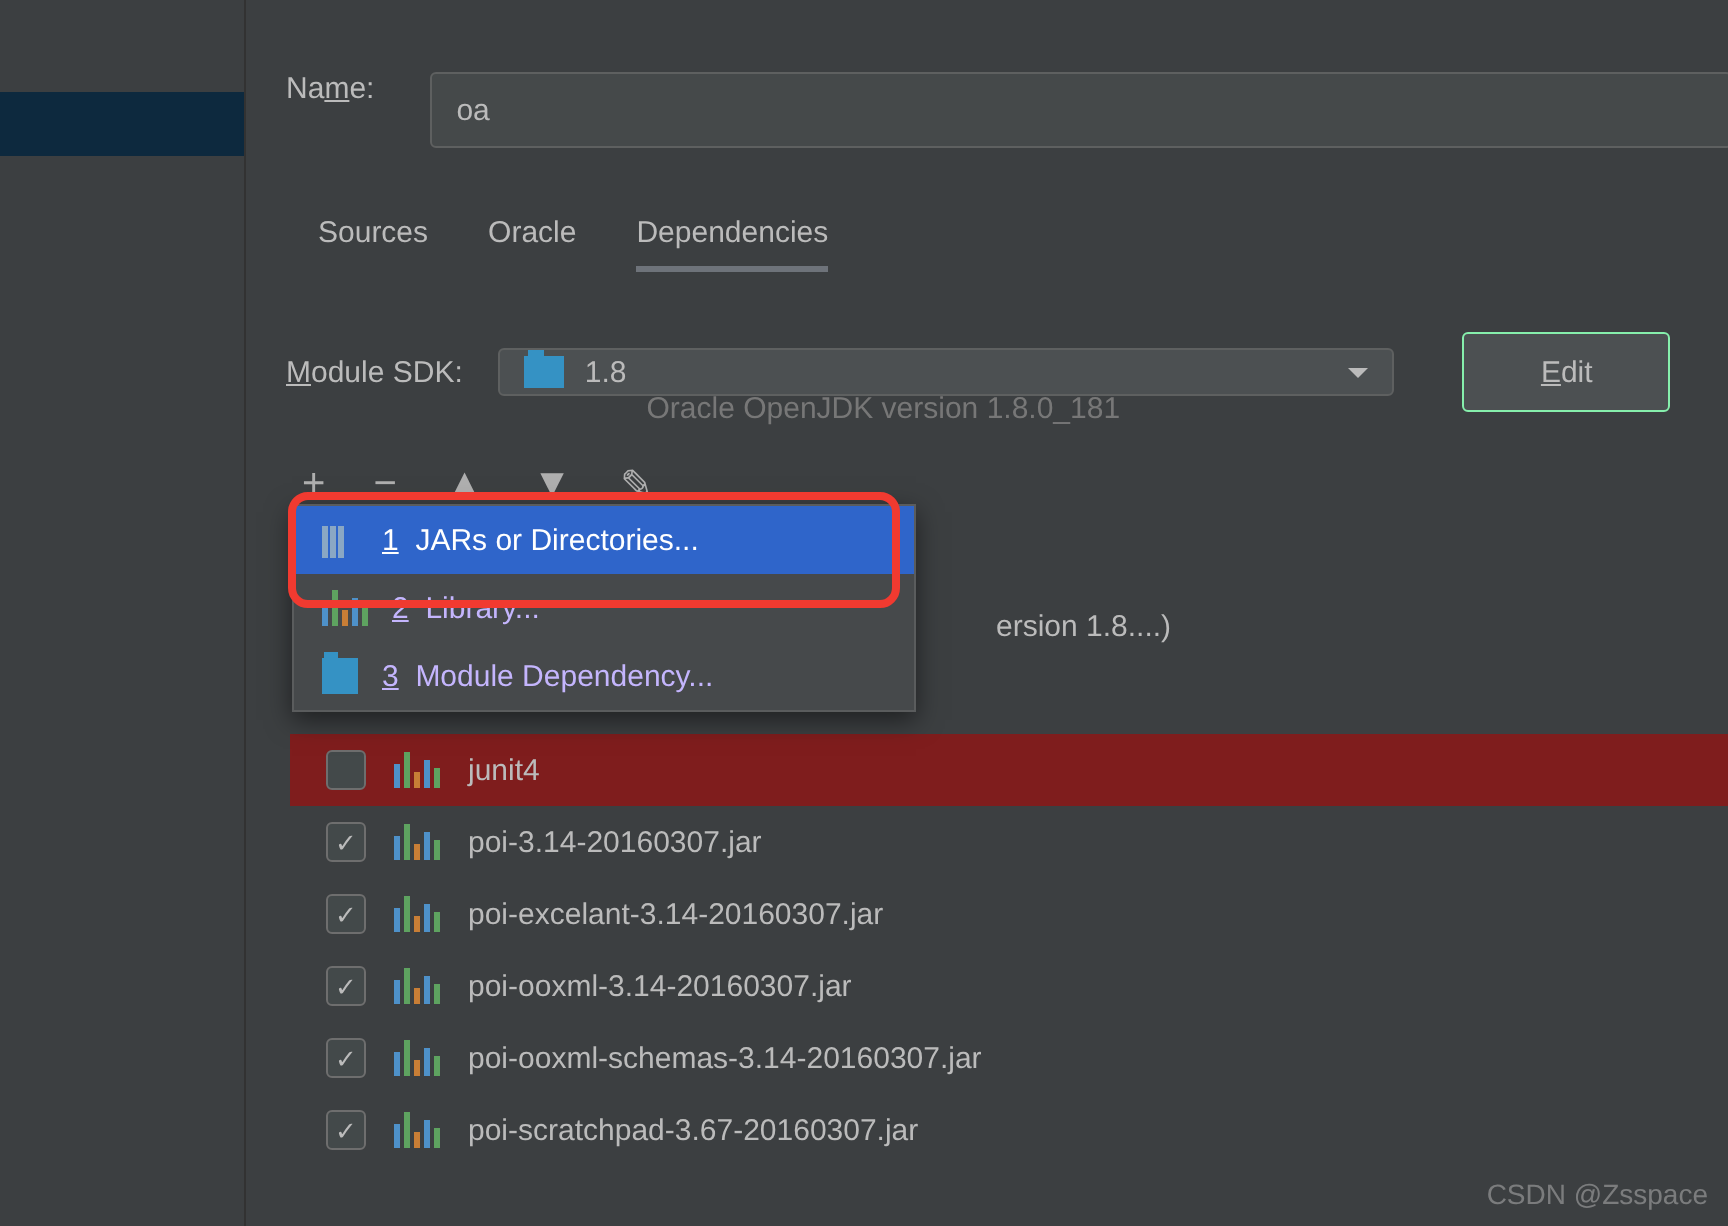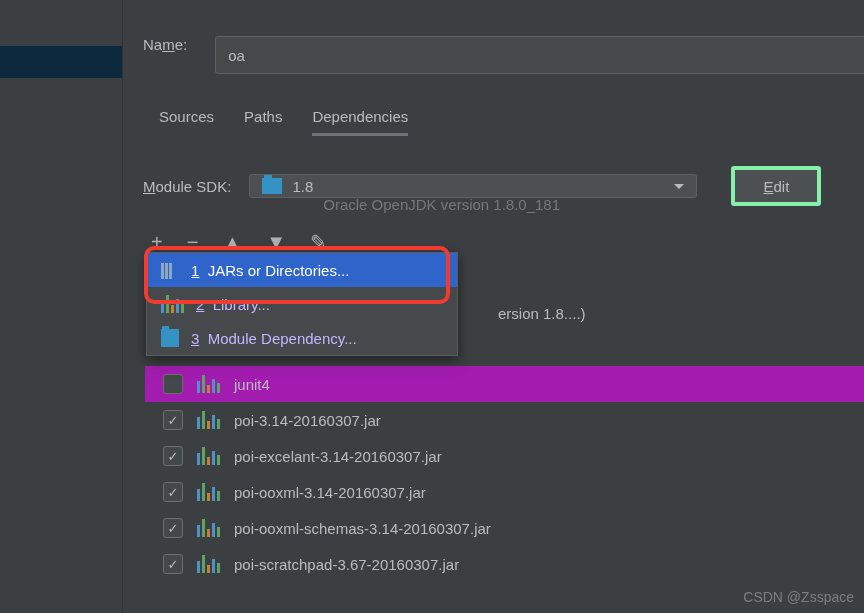--- a/index.html
+++ b/index.html
@@ -96,23 +96,23 @@
   .sdk-detail { color: #777777; margin-top: 36px; }
   .sdk-arrow {
     margin-left: auto;
     width: 0; height: 0;
     border-left: 5px solid transparent;
     border-right: 5px solid transparent;
     border-top: 5px solid #bbbbbb;
   }
   .edit-btn {
     height: 40px;
-    width: 90px;
+    width: 104px;
     background: #4c5052;
-    border: 4px solid #86efac;
+    border: 1px solid #86efac;
     border-radius: 3px;
     color: #bbbbbb;
     display: flex;
     align-items: center;
     justify-content: center;
     margin-left: 16px;
   }
   .edit-btn .underline { text-decoration: underline; }
   .toolbar {
     display: flex;
@@ -167,21 +167,21 @@
     margin: 112px 0 0 28px;
   }
   .list-row {
     display: flex;
     align-items: center;
     height: 36px;
     gap: 14px;
     padding-left: 12px;
   }
   .list-row.junit {
-    background: #a21caf;
+    background: #7f1d1d;
     margin-left: -6px;
     padding-left: 18px;
   }
   .chk {
     width: 20px; height: 20px;
     border: 1px solid #6e6e6e;
     border-radius: 3px;
     background: #43494a;
     display: flex;
     align-items: center;
@@ -236,21 +236,21 @@
 
   <div class="name-row">
     <div class="name-label">
       <span>Na</span><span class="underline">m</span><span>e:</span>
     </div>
     <input class="name-input" value="oa" style="">
   </div>
 
   <div class="tabs">
     <div class="tab">Sources</div>
-    <div class="tab">Paths</div>
+    <div class="tab">Oracle</div>
     <div class="tab active">Dependencies</div>
   </div>
 
   <div class="sdk-row">
     <div class="sdk-label">
       <span class="underline">M</span><span>odule SDK:</span>
     </div>
     <div class="sdk-select">
       <div class="sdk-icon"></div>
       <span class="sdk-version">1.8</span>

